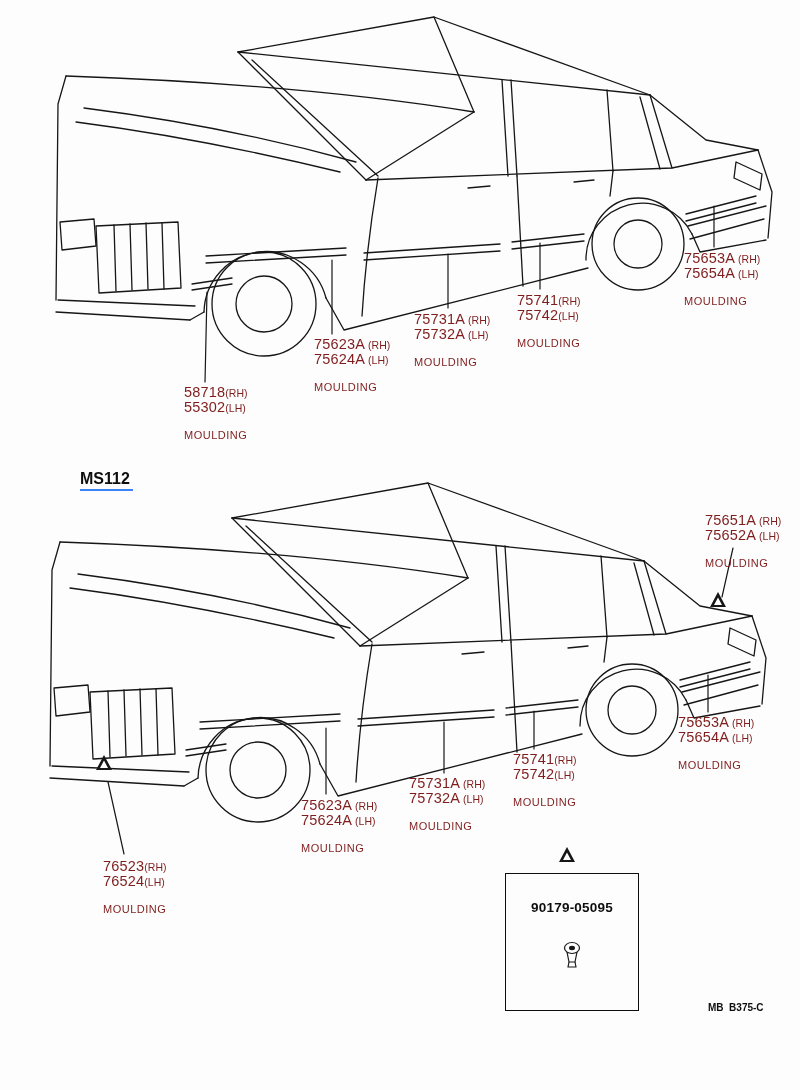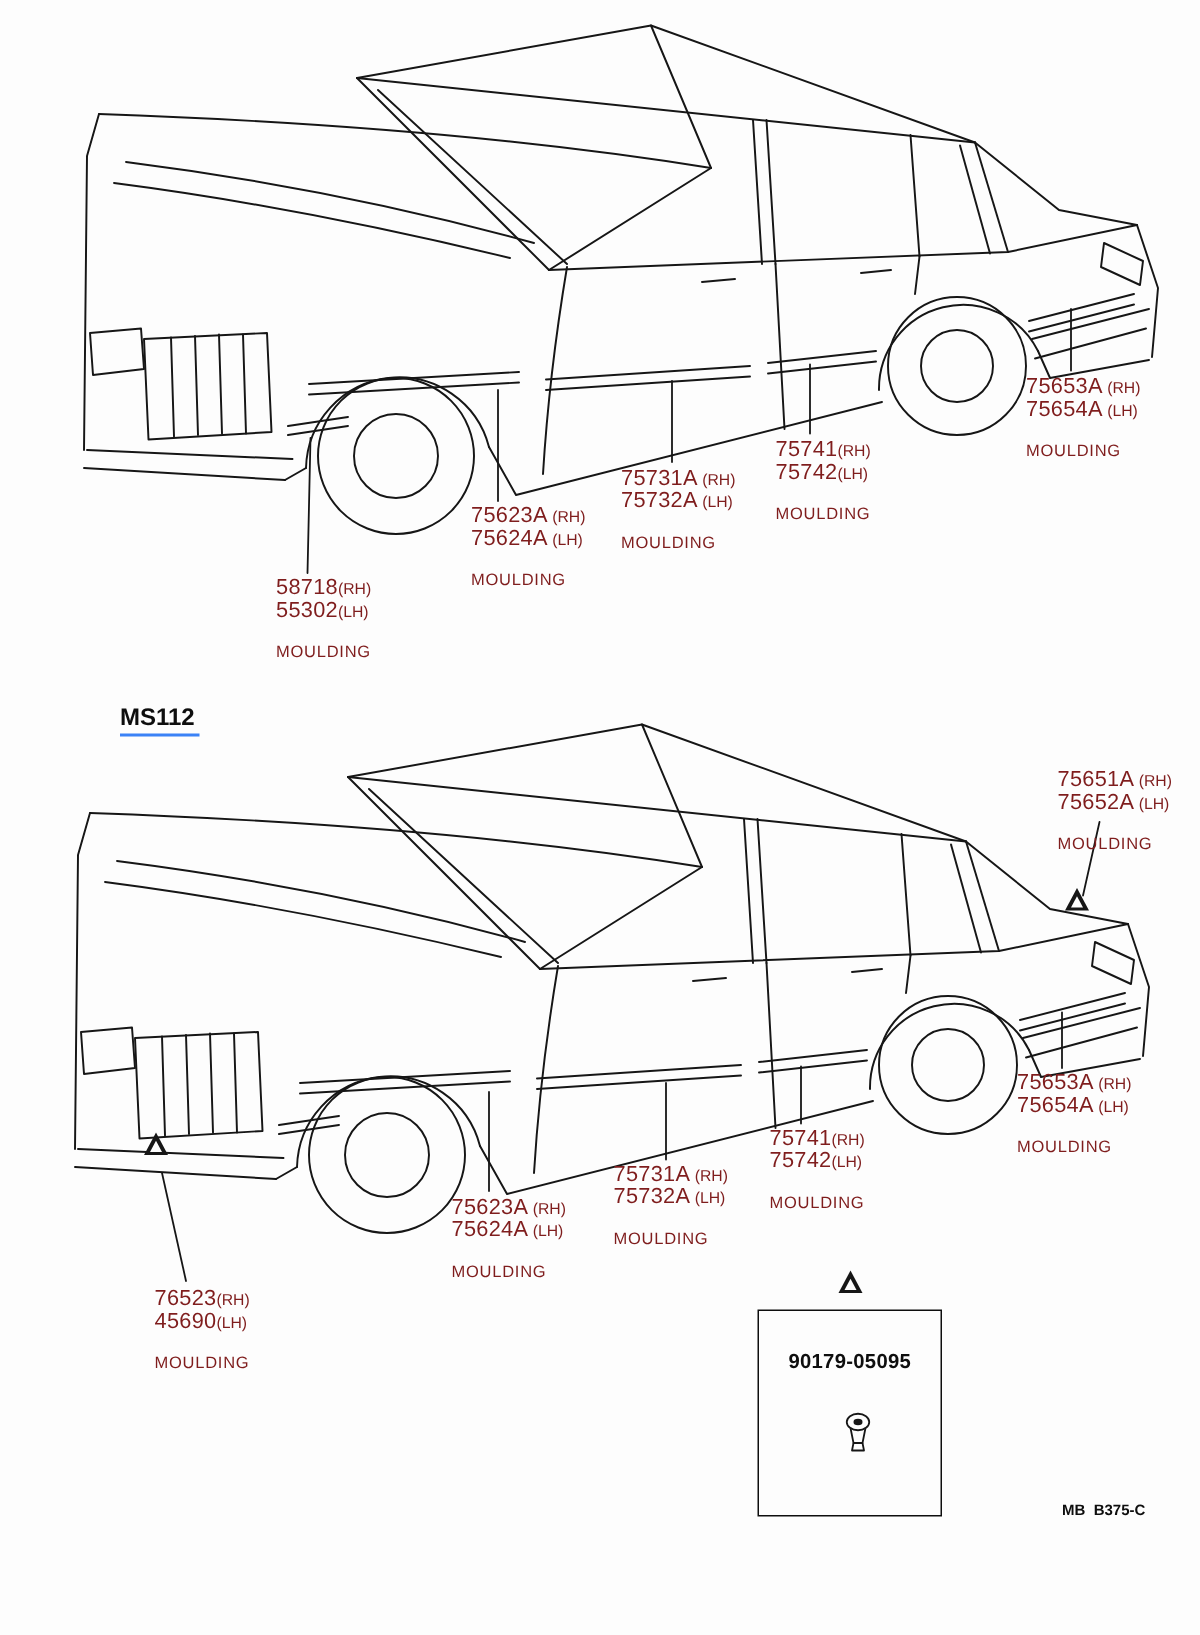--- a/index.html
+++ b/index.html
@@ -5,21 +5,21 @@
   *{margin:0;padding:0;box-sizing:border-box}
   html,body{width:800px;height:1090px}
   body{position:relative;background:#fdfdfd;font-family:"Liberation Sans",sans-serif;color:#0e0e0e;overflow:hidden}
   #artwork{position:absolute;left:0;top:0}
   .part-label{position:absolute;font-weight:400;line-height:1.05;white-space:nowrap;color:#7f1d1d}
   .part-label .row{height:15px}
   .part-label .num{font-size:14.5px;letter-spacing:.2px}
   .part-label .tag{font-size:10.5px}
   .part-label .cap{font-size:11px;margin-top:16px;letter-spacing:.5px}
   .model-code{position:absolute;left:80px;top:470px;font-size:16px;font-weight:700;border-bottom:2px solid #3b82f6;padding:0 3px 1px 0}
-  .fastener-box{position:absolute;left:505px;top:873px;width:123px;height:138px;border:1.5px solid #0e0e0e;background:transparent}
+  .fastener-box{position:absolute;left:505px;top:873px;width:134px;height:138px;border:1.5px solid #0e0e0e;background:transparent}
   .fastener-box .pn{margin-top:26px;text-align:center;font-size:13.5px;font-weight:700;letter-spacing:.2px}
   .sheet-code{position:absolute;left:708px;top:1002px;font-size:10px;font-weight:700;white-space:pre}
 </style>
 </head>
 <body>
 
 <svg id="artwork" width="800" height="1090" viewBox="0 0 800 1090" xmlns="http://www.w3.org/2000/svg">
   <defs>
     <g id="car-art" style="fill:none;stroke:#161616;stroke-width:1.3;stroke-linecap:round;stroke-linejoin:round">
 
@@ -191,21 +191,21 @@
 </div>
 
 <div class="part-label" style="left:301px;top:797px">
   <div class="row"><span class="num">75623A</span><span class="tag"> (RH)</span></div>
   <div class="row"><span class="num">75624A</span><span class="tag"> (LH)</span></div>
   <div class="cap">MOULDING</div>
 </div>
 
 <div class="part-label" style="left:103px;top:858px">
   <div class="row"><span class="num">76523</span><span class="tag">(RH)</span></div>
-  <div class="row"><span class="num">45690</span><span class="tag">(LH)</span></div>
+  <div class="row"><span class="num">76524</span><span class="tag">(LH)</span></div>
   <div class="cap">MOULDING</div>
 </div>
 
 <div class="fastener-box">
   <div class="pn">90179-05095</div>
 </div>
 
 <div class="sheet-code">MB  B375-C</div>
 
 </body></html>

